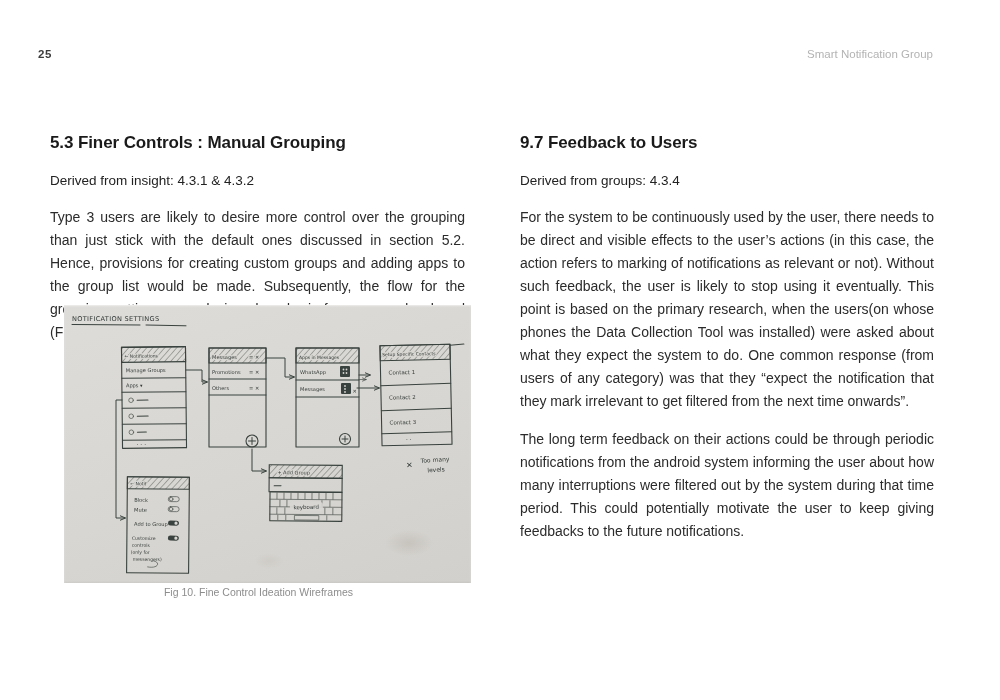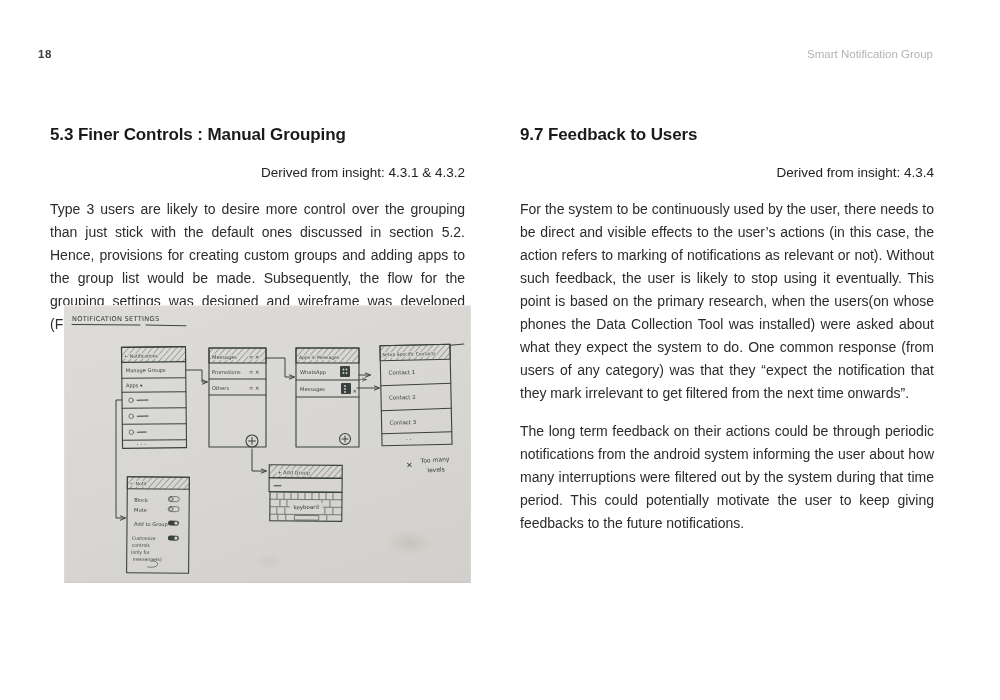--- a/index.html
+++ b/index.html
@@ -3,22 +3,22 @@
 <meta charset="utf-8">
 <style>
   html,body{margin:0;padding:0;background:#ffffff;}
   .page{position:relative;width:1000px;height:700px;background:#ffffff;overflow:hidden;
         font-family:"Liberation Sans","DejaVu Sans",sans-serif;color:#2e2e2e;}
   .page-num{position:absolute;left:38px;top:48px;font-size:11.5px;font-weight:bold;color:#3c3c3c;letter-spacing:.5px;}
   .running-head{position:absolute;right:67px;top:48px;font-size:11.5px;color:#b3b3b3;}
   .col{position:absolute;top:125px;width:415px;}
   .col-left{left:50px;}
   .col-right{left:520px;width:414px;}
-  h2{margin:0 0 20px 0;font-size:17px;line-height:1.2;color:#1a1a1a;letter-spacing:-.1px;}
-  .insight{margin:0 0 18px 0;font-size:13.5px;color:#222;text-align:right;}
+  h2{margin:8px 0 20px 0;font-size:17px;line-height:1.2;color:#1a1a1a;letter-spacing:-.1px;}
+  .insight{margin:0 0 18px 0;font-size:13.5px;color:#222;}
   .body{margin:0 0 15px 0;font-size:14px;line-height:23px;text-align:justify;color:#2b2b2b;}
   .photo{position:absolute;left:64px;top:305px;width:407px;height:278px;margin:0;
          background:linear-gradient(160deg,#e0ded b 0%,#dcdad6 30%,#d7d5d1 70%,#d2d0cc 100%);
          background:linear-gradient(160deg,#dedcd9,#d8d6d2 55%,#d2d0cc);
          box-shadow:inset 0 1px 2px rgba(255,255,255,.55), inset 0 -1px 2px rgba(0,0,0,.05);}
   .caption{position:absolute;left:55px;top:586px;width:407px;text-align:center;
            font-size:10.5px;color:#8d8d8d;}
   
   .box{fill:none;stroke:#39423e;stroke-width:1.1;stroke-linejoin:round;stroke-linecap:round;}
   .hatchbox{fill:url(#hatch);stroke:#39423e;stroke-width:1.1;}
@@ -32,32 +32,32 @@
   .t45{font-size:4.5px;}
   .t8{font-size:8px;}
   .onhatch{paint-order:stroke;stroke:#d8d6d2;stroke-width:2.4px;stroke-linejoin:round;}
   .inkfill{fill:#39423e;}
 </style>
 </head>
 <body>
 
 <div class="page">
 
-  <div class="page-num">18</div>
+  <div class="page-num">25</div>
   <div class="running-head">Smart Notification Group</div>
 
   <section class="col col-left">
     <h2>5.3 Finer Controls : Manual Grouping</h2>
     <p class="insight">Derived from insight: 4.3.1 &amp; 4.3.2</p>
     <p class="body">Type 3 users are likely to desire more control over the grouping than just stick with the default ones discussed in section 5.2. Hence, provisions for creating custom groups and adding apps to the group list would be made. Subsequently, the flow for the grouping settings was designed and wireframe was developed (Fig. 10).</p>
   </section>
 
   <section class="col col-right">
     <h2>9.7 Feedback to Users</h2>
-    <p class="insight">Derived from insight: 4.3.4</p>
+    <p class="insight">Derived from groups: 4.3.4</p>
     <p class="body">For the system to be continuously used by the user, there needs to be direct and visible effects to the user’s actions (in this case, the action refers to marking of notifications as relevant or not). Without such feedback, the user is likely to stop using it eventually. This point is based on the primary research, when the users(on whose phones the Data Collection Tool was installed) were asked about what they expect the system to do. One common response (from users of any category) was that they “expect the notification that they mark irrelevant to get filtered from the next time onwards”.</p>
     <p class="body">The long term feedback on their actions could be through periodic notifications from the android system informing the user about how many interruptions were filtered out by the system during that time period. This could potentially motivate the user to keep giving feedbacks to the future notifications.</p>
   </section>
 
   <figure class="photo">
     <svg viewBox="0 0 407 278" width="407" height="278">
       <defs>
         <pattern id="hatch" width="4.5" height="4.5" patternUnits="userSpaceOnUse" patternTransform="rotate(42)">
           <line x1="0" y1="0" x2="0" y2="4.5" stroke="#454d48" stroke-width="1.1" opacity="0.72"></line>
         </pattern>
@@ -243,14 +243,15 @@
         <polyline points="202,53 221,53 221,72 230,72" class="ln" marker-end="url(#arr)"></polyline>
         <line x1="295" y1="70" x2="306" y2="70" class="ln" marker-end="url(#arr)"></line>
         <line x1="295" y1="74.5" x2="302" y2="74.5" class="thin" marker-end="url(#arr)"></line>
         <line x1="293" y1="83" x2="315" y2="83" class="ln" marker-end="url(#arr)"></line>
         <polyline points="188,144 188,166 202,166" class="ln" marker-end="url(#arr)"></polyline>
         <polyline points="58,95 52,95 52,213 61,213" class="ln" marker-end="url(#arr)"></polyline>
       </g>
     </svg>
   </figure>
 
+  <figcaption class="caption">Fig 10. Fine Control Ideation Wireframes</figcaption>
 
 </div>
 
 </body></html>

